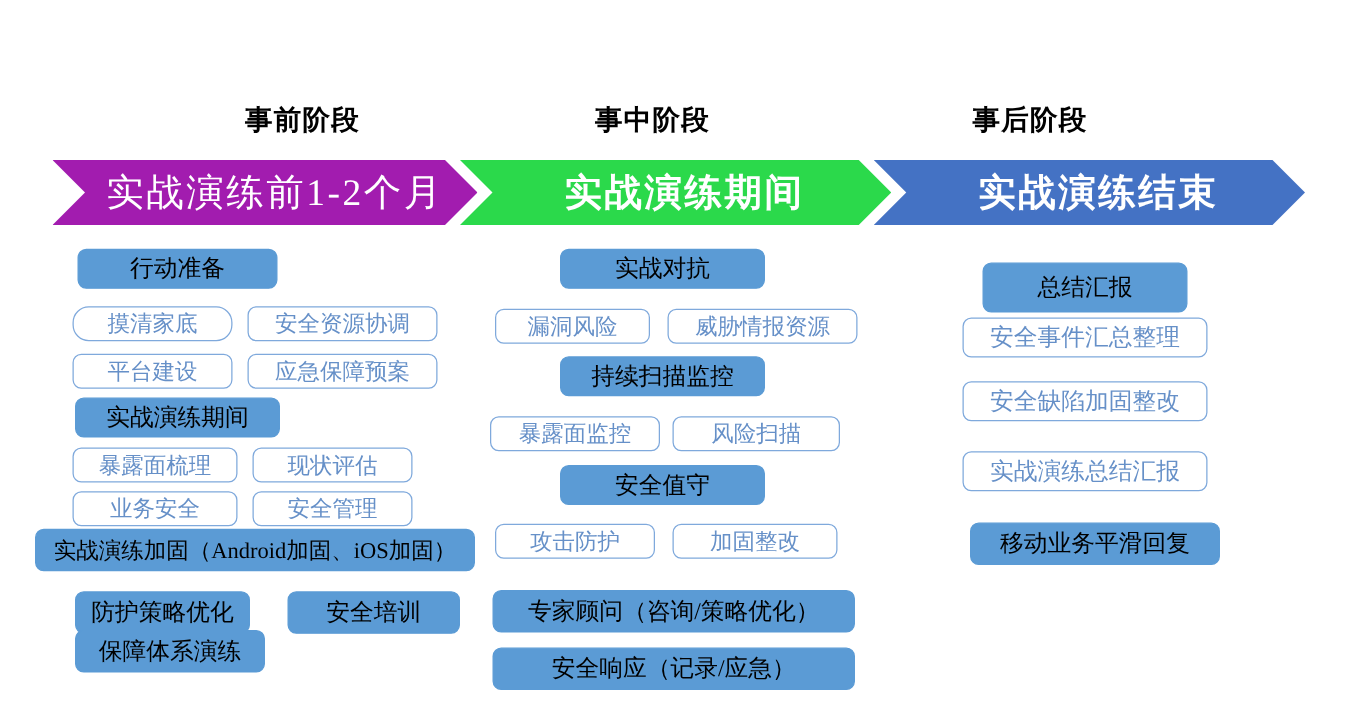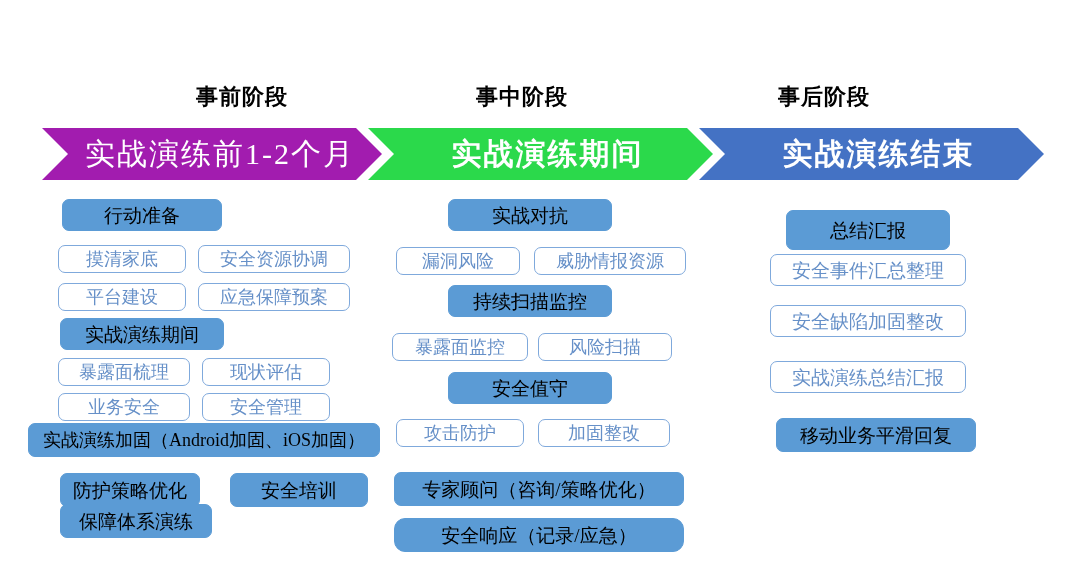--- a/index.html
+++ b/index.html
@@ -130,21 +130,21 @@
     <div class="chev chev-3">
       <span class="chev-label">实战演练结束</span>
     </div>
   </div>
 
   <div id="columns">
       <div>
         <div class="node solid" style="left: 62px; top: 199px; width: 160px; height: 32px; font-size: 19px;">
           <span class="node-text">行动准备</span>
         </div>
-        <div class="node outline" style="left: 58px; top: 245px; width: 128px; height: 28px; font-size: 18px;">
+        <div class="node outline" style="left: 58px; top: 245px; width: 128px; height: 28px; font-size: 18px; border-radius: 13px;">
           <span class="node-text">摸清家底</span>
         </div>
         <div class="node outline" style="left: 198px; top: 245px; width: 152px; height: 28px; font-size: 18px;">
           <span class="node-text">安全资源协调</span>
         </div>
         <div class="node outline" style="left: 58px; top: 283px; width: 128px; height: 28px; font-size: 18px;">
           <span class="node-text">平台建设</span>
         </div>
         <div class="node outline" style="left: 198px; top: 283px; width: 152px; height: 28px; font-size: 18px;">
           <span class="node-text">应急保障预案</span>
@@ -201,21 +201,21 @@
         </div>
         <div class="node outline" style="left: 396px; top: 419px; width: 128px; height: 28px; font-size: 18px;">
           <span class="node-text">攻击防护</span>
         </div>
         <div class="node outline" style="left: 538px; top: 419px; width: 132px; height: 28px; font-size: 18px;">
           <span class="node-text">加固整改</span>
         </div>
         <div class="node solid" style="left: 394px; top: 472px; width: 290px; height: 34px; font-size: 19px;">
           <span class="node-text">专家顾问（咨询/策略优化）</span>
         </div>
-        <div class="node solid" style="left: 394px; top: 518px; width: 290px; height: 34px; font-size: 19px; border-radius: 11px;">
+        <div class="node solid" style="left: 394px; top: 518px; width: 290px; height: 34px; font-size: 19px;">
           <span class="node-text">安全响应（记录/应急）</span>
         </div>
       </div>
       <div>
         <div class="node solid" style="left: 786px; top: 199px; width: 164px; height: 40px; font-size: 19px; margin-top: 11px;">
           <span class="node-text">总结汇报</span>
         </div>
         <div class="node outline" style="left: 770px; top: 254px; width: 196px; height: 32px; font-size: 19px;">
           <span class="node-text">安全事件汇总整理</span>
         </div>

